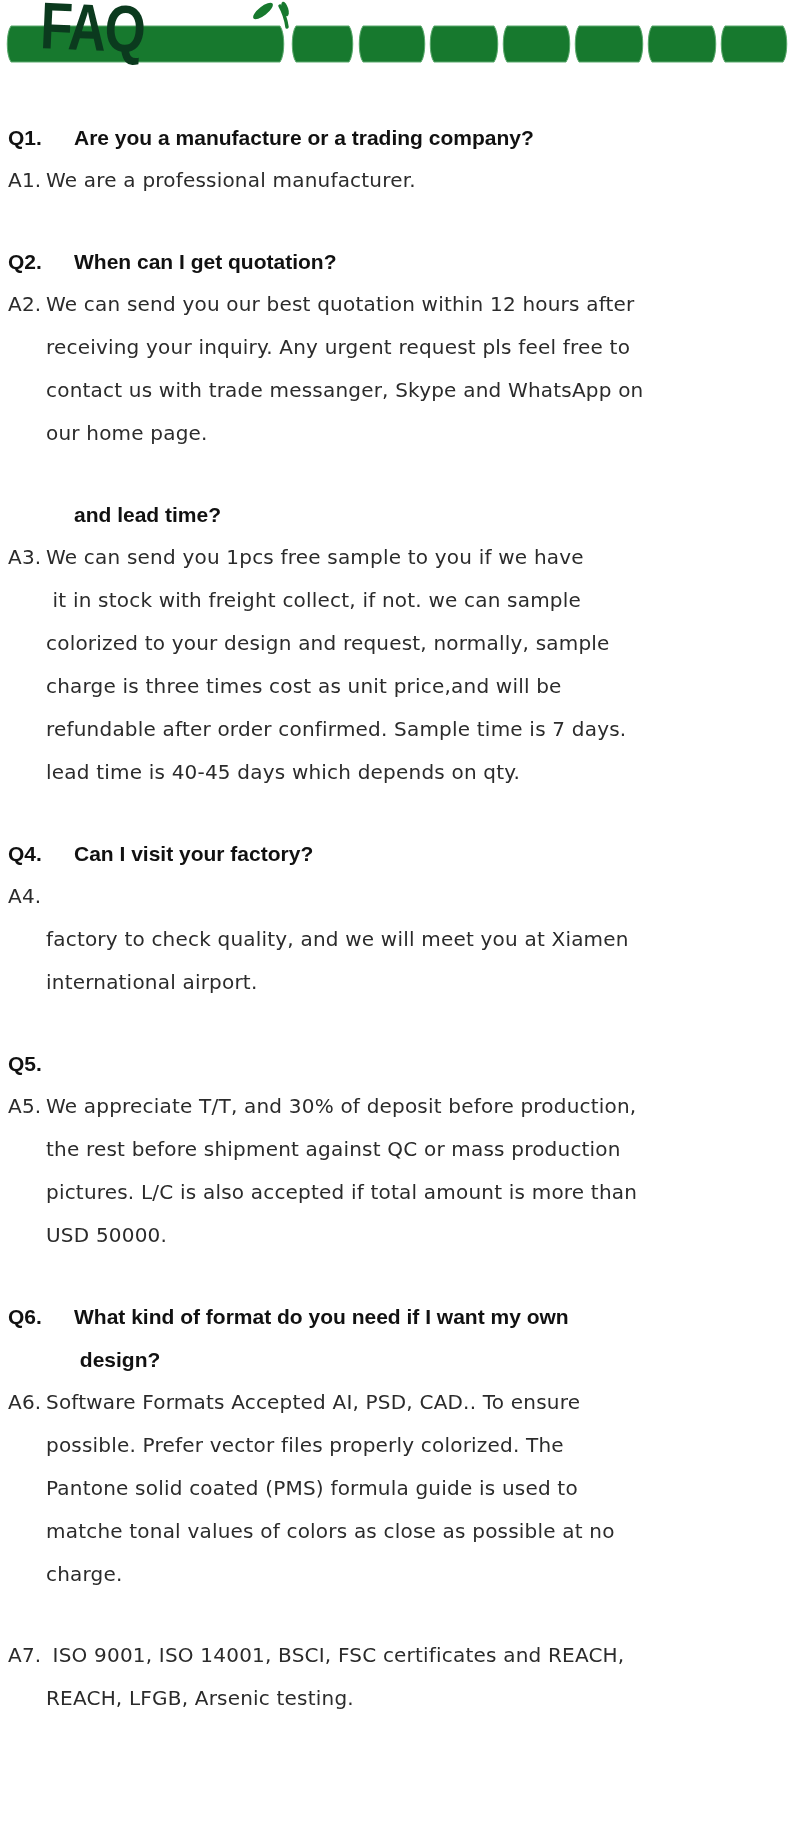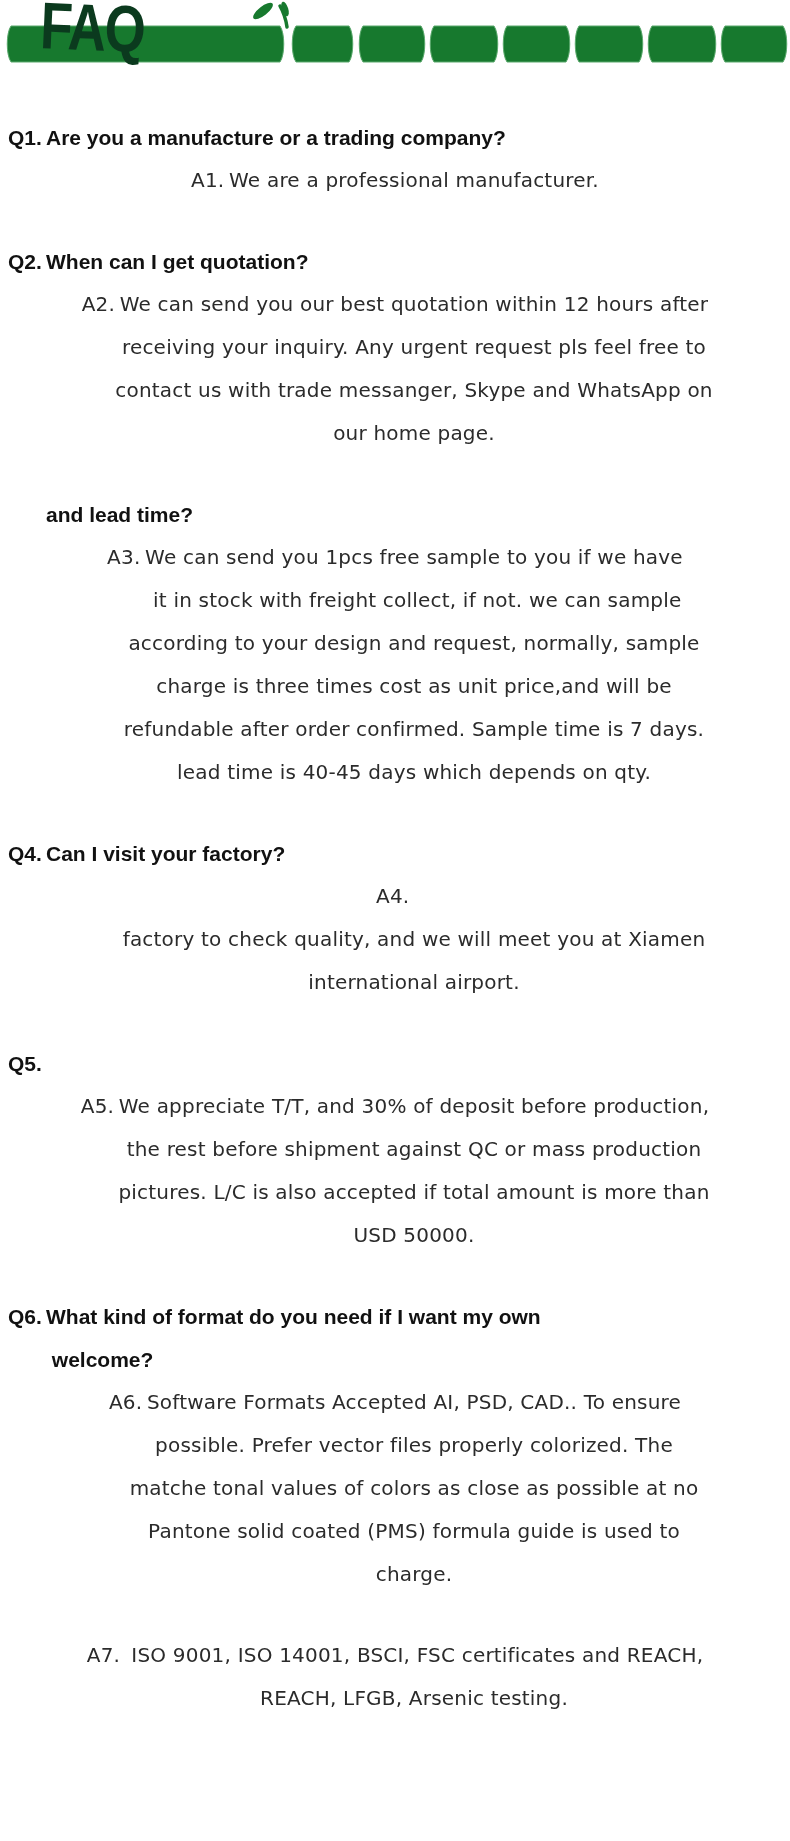--- a/index.html
+++ b/index.html
@@ -60,27 +60,27 @@
   .label{
     flex:0 0 38px;
     white-space:pre;
   }
   .text{ white-space:pre; }
   .q-line{
     font-family:"Liberation Sans", sans-serif;
     font-weight:700;
     font-size:21px;
     color:var(--q-color);
+    gap:28px;
   }
   .a-line{
     font-family:"DejaVu Sans", sans-serif;
     font-size:20px;
     letter-spacing:0.2px;
     color:var(--a-color);
-    justify-content:center;
   }
 </style>
 </head>
 <body>
 
 <header class="faq-header">
   <svg class="banner-svg" width="790" height="66" viewBox="0 0 790 66" aria-hidden="true">
 
     <path class="seg" d="M11 26 C6 33, 6 55, 11 62 L280 62 C285 55, 285 33, 280 26 Z"></path>
     <path class="seg" d="M296 26 C291 33, 291 55, 296 62 L349 62 C354 55, 354 33, 349 26 Z"></path>
@@ -154,21 +154,21 @@
         <div class="line a-line">
           <span class="label">A3.</span>
           <span class="text">We can send you 1pcs free sample to you if we have</span>
         </div>
         <div class="line a-line">
           <span class="label"></span>
           <span class="text"> it in stock with freight collect, if not. we can sample</span>
         </div>
         <div class="line a-line">
           <span class="label"></span>
-          <span class="text">according to your design and request, normally, sample</span>
+          <span class="text">colorized to your design and request, normally, sample</span>
         </div>
         <div class="line a-line">
           <span class="label"></span>
           <span class="text">charge is three times cost as unit price,and will be</span>
         </div>
         <div class="line a-line">
           <span class="label"></span>
           <span class="text">refundable after order confirmed. Sample time is 7 days.</span>
         </div>
         <div class="line a-line">
@@ -227,42 +227,42 @@
   </section>
 
   <section class="qa">
     <div class="q-block">
         <div class="line q-line">
           <span class="label">Q6.</span>
           <span class="text">What kind of format do you need if I want my own</span>
         </div>
         <div class="line q-line">
           <span class="label"></span>
-          <span class="text"> welcome?</span>
+          <span class="text"> design?</span>
         </div>
       </div>
     <div class="a-block">
         <div class="line a-line">
           <span class="label">A6.</span>
           <span class="text">Software Formats Accepted AI, PSD, CAD.. To ensure</span>
         </div>
         <div class="line a-line">
           <span class="label"></span>
         </div>
         <div class="line a-line">
           <span class="label"></span>
           <span class="text">possible. Prefer vector files properly colorized. The</span>
         </div>
         <div class="line a-line">
           <span class="label"></span>
+          <span class="text">Pantone solid coated (PMS) formula guide is used to</span>
+        </div>
+        <div class="line a-line">
+          <span class="label"></span>
           <span class="text">matche tonal values of colors as close as possible at no</span>
-        </div>
-        <div class="line a-line">
-          <span class="label"></span>
-          <span class="text">Pantone solid coated (PMS) formula guide is used to</span>
         </div>
         <div class="line a-line">
           <span class="label"></span>
           <span class="text">charge.</span>
         </div>
       </div>
   </section>
 
   <section class="qa">
     <div class="a-block">

